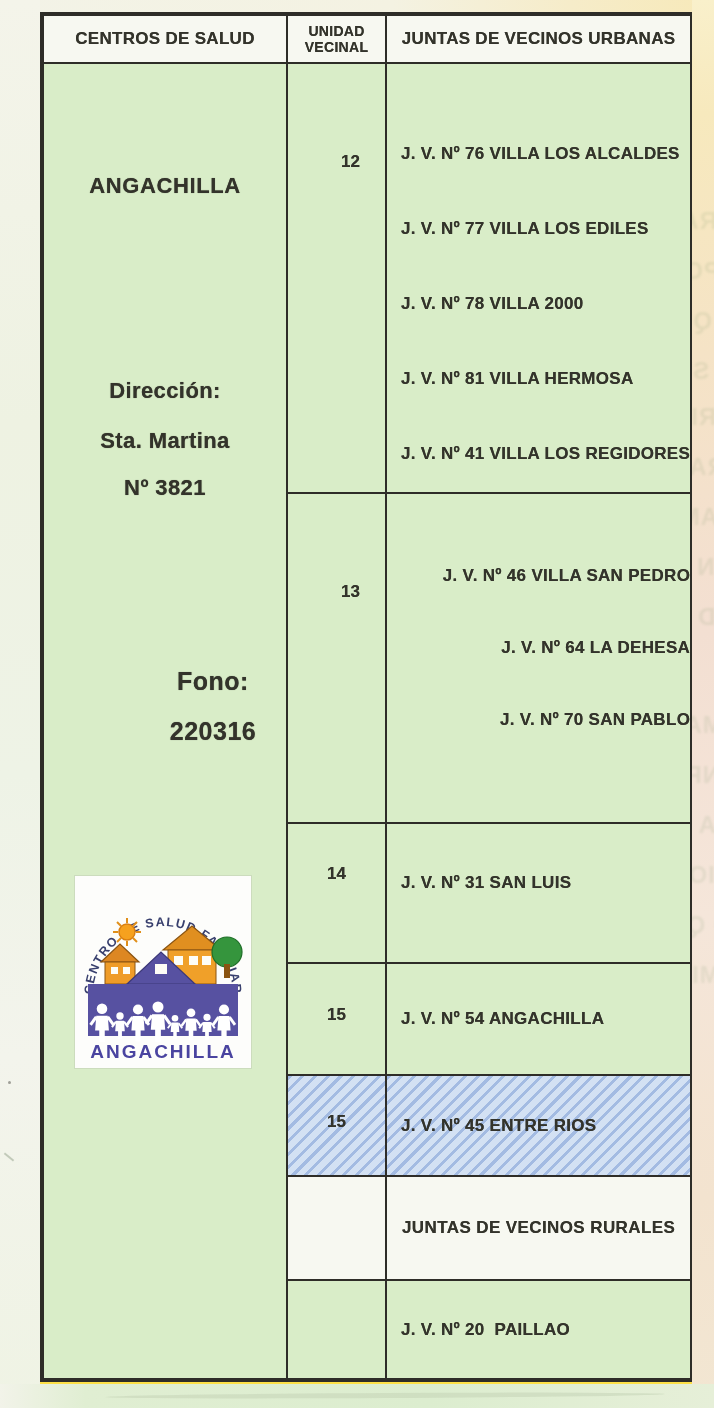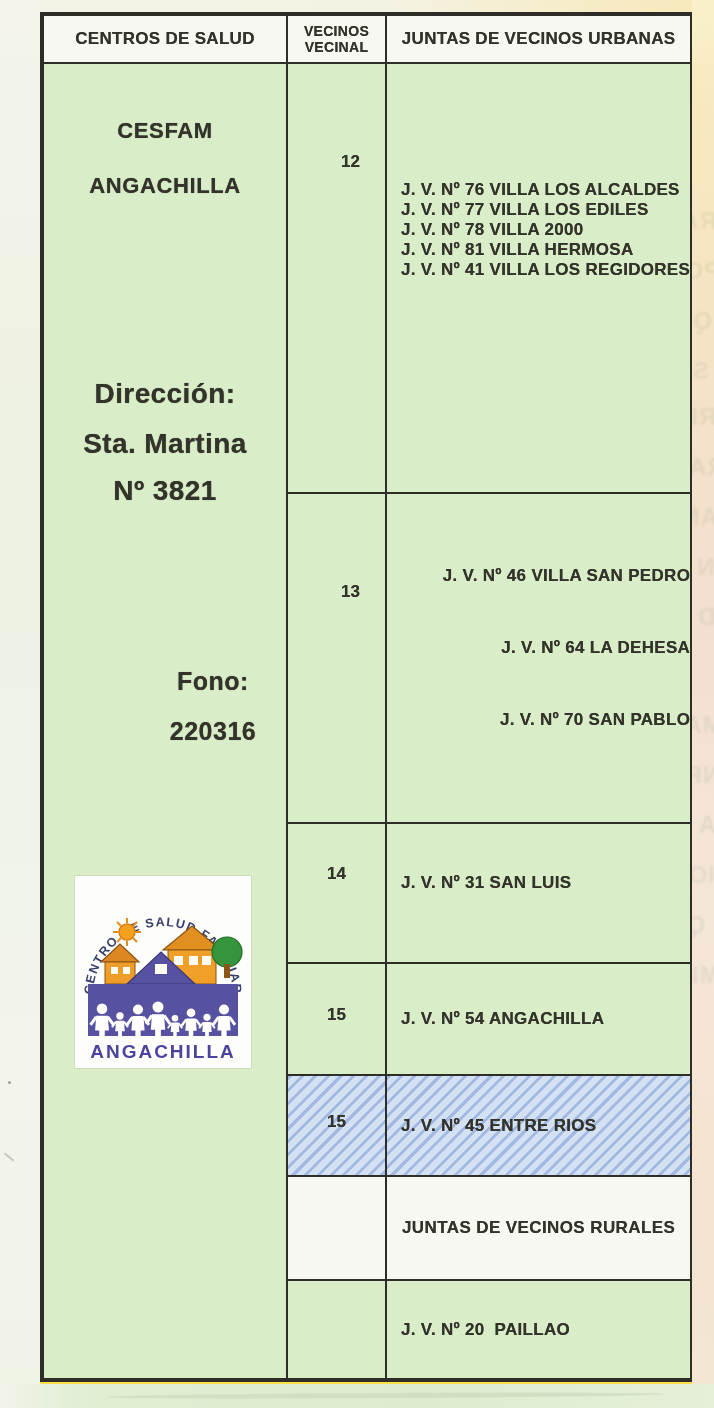--- a/index.html
+++ b/index.html
@@ -55,33 +55,33 @@
 
   .unit-num{display:flex;justify-content:center;font-weight:bold;font-size:17px;color:#33332b;
     text-shadow:0 0 .6px rgba(40,40,28,.8);height:100%;box-sizing:border-box;}
   .g12.cu .unit-num,.g13.cu .unit-num{align-items:flex-start;padding-top:88px;padding-left:28px;}
   .g14.cu .unit-num{align-items:flex-start;padding-top:40px;}
   .g15a.cu .unit-num,.g15b.cu .unit-num{align-items:center;padding-bottom:8px;}
 
   .items{display:flex;flex-direction:column;height:100%;box-sizing:border-box;padding-left:14px;}
   .jv{font-weight:bold;font-size:17px;color:#33332b;letter-spacing:.3px;white-space:pre;
     text-shadow:0 0 .6px rgba(40,40,28,.8);}
-  .g12.ci .items{justify-content:flex-start;padding-top:116px;padding-bottom:28px;}
+  .g12.ci .items{justify-content:space-between;padding-top:80px;padding-bottom:28px;}
   .g13.ci .items{justify-content:space-between;padding-top:72px;padding-bottom:92px;align-items:flex-end;}
   .g14.ci .items{justify-content:center;padding-bottom:20px;}
   .g15a.ci .items,.g15b.ci .items,.pr.ci .items{justify-content:center;}
   .rr.ci .items{justify-content:center;align-items:center;padding-left:0;}
   .rr .jv{letter-spacing:.4px;}
 
   
   .c1{color:#33332b;}
   .c1 .abs{position:absolute;left:0;width:100%;text-align:center;font-weight:bold;
     text-shadow:0 0 .7px rgba(40,40,28,.8);}
   .t-name{font-size:22px;letter-spacing:.6px;}
-  .t-addr{font-size:28px;letter-spacing:.4px;}
+  .t-addr{font-size:22px;letter-spacing:.4px;}
   .t-fono{font-size:25px;letter-spacing:.5px;padding-left:48px;}
   .logo-box{position:absolute;left:31px;top:812px;width:176px;height:192px;background:#fdfdfb;
     box-shadow:0 0 0 1px rgba(180,190,170,.35);}
 </style>
 </head>
 <body>
 
 <div class="page">
 
   <div class="strip top"></div>
@@ -122,28 +122,27 @@
     <div>EQUIPOS DE</div>
     <div>CABECERA.</div>
   </div>
 
   <div class="table">
 
     <div class="cell white h1">
       <div class="hdr-txt">CENTROS DE SALUD</div>
     </div>
     <div class="cell white h2">
-      <div class="hdr-txt">VECINOS VECINAL</div>
+      <div class="hdr-txt">UNIDAD VECINAL</div>
     </div>
     <div class="cell white h3">
       <div class="hdr-txt">JUNTAS DE VECINOS URBANAS</div>
     </div>
 
     <div class="cell c1 colspan-body">
-      <div class="abs t-name" style="top:54px">CESFAM</div>
       <div class="abs t-name" style="top:109px">ANGACHILLA</div>
       <div class="abs t-addr" style="top:314px">Dirección:</div>
       <div class="abs t-addr" style="top:364px">Sta. Martina</div>
       <div class="abs t-addr" style="top:411px">Nº 3821</div>
       <div class="abs t-fono" style="top:603px">Fono:</div>
       <div class="abs t-fono" style="top:653px">220316</div>
 
       <div class="logo-box">
         <svg width="176" height="192" viewBox="0 0 176 192">
           <defs>

